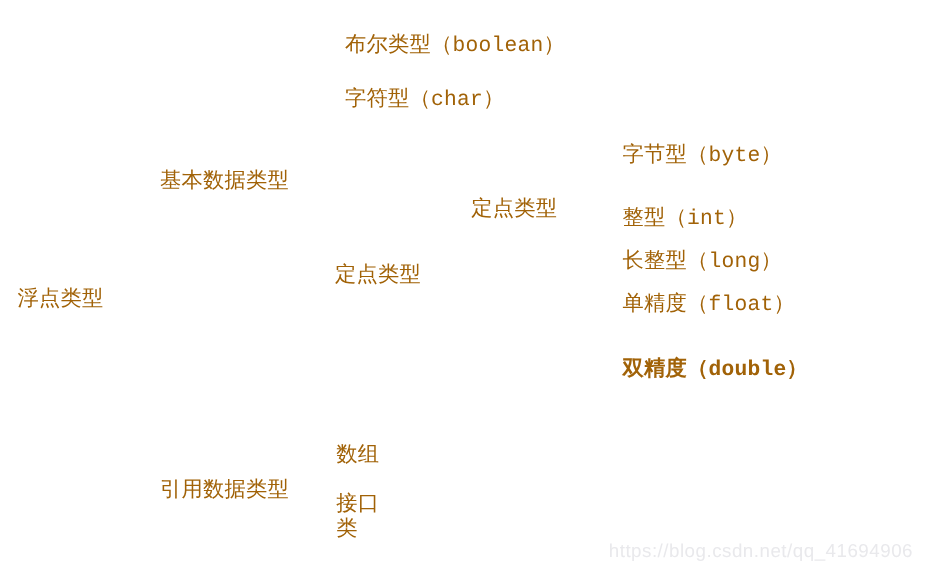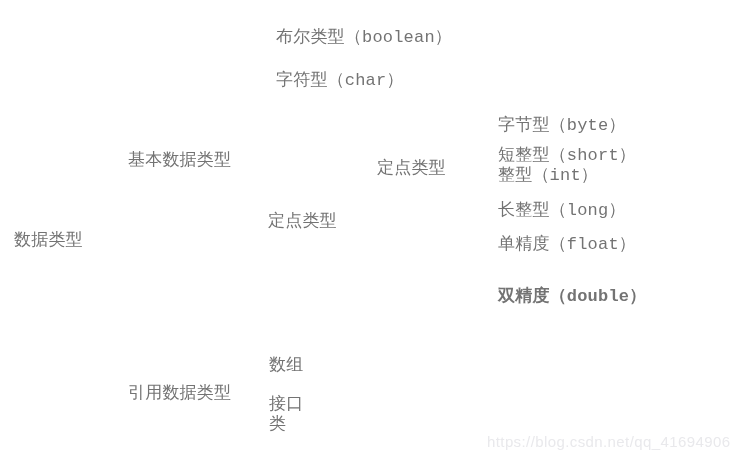--- a/index.html
+++ b/index.html
@@ -13,21 +13,21 @@
     height: 462px;
     background: #ffffff;
     overflow: hidden;
     font-family: "Liberation Mono", "DejaVu Sans Mono", "DejaVu Serif", serif;
   }
   .label {
     position: absolute;
     transform: translateY(-50%);
     white-space: nowrap;
     font-size: 17px;
-    color: #737373;
+    color: #a16207;
     letter-spacing: 0.2px;
     line-height: 1.2;
   }
   .brace {
     position: absolute;
     overflow: visible;
   }
   .brace path {
     fill: none;
     stroke: #1a1a1a;
@@ -62,35 +62,34 @@
   <svg class="brace" style="left:452px; top:107px; width:31px; height:118px;" viewBox="0 0 undefined undefined">
       <path d="M NaN 1 Q NaN 1 NaN NaN L NaN NaN Q NaN NaN 0.8 NaN Q NaN NaN NaN NaN L NaN NaN Q NaN NaN NaN NaN"></path>
     </svg>
   <svg class="brace" style="left:459px; top:228px; width:26px; height:87px;" viewBox="0 0 undefined undefined">
       <path d="M NaN 1 Q NaN 1 NaN NaN L NaN NaN Q NaN NaN 0.8 NaN Q NaN NaN NaN NaN L NaN NaN Q NaN NaN NaN NaN"></path>
     </svg>
   <svg class="brace" style="left:242px; top:351px; width:22px; height:81px;" viewBox="0 0 undefined undefined">
       <path d="M NaN 1 Q NaN 1 NaN NaN L NaN NaN Q NaN NaN 0.8 NaN Q NaN NaN NaN NaN L NaN NaN Q NaN NaN NaN NaN"></path>
     </svg>
 
-  <span class="label" style="left:14px; top:241px;">数据类型</span>
+  <span class="label" style="left:14px; top:241px;">浮点类型</span>
 
-  <span class="label" style="left:128px; top:161px;">基本数据类型</span>
+  <span class="label" style="left:128px; top:147px;">基本数据类型</span>
 
   <span class="label" style="left:276px; top:38px;">布尔类型（boolean）</span>
 
   <span class="label" style="left:276px; top:81px;">字符型（char）</span>
 
   <span class="label" style="left:268px; top:222px;">定点类型</span>
 
   <span class="label" style="left:377px; top:169px;">定点类型</span>
 
   <span class="label" style="left:498px; top:126px;">字节型（byte）</span>
 
-  <span class="label" style="left:498px; top:156px;">短整型（short）</span>
 
   <span class="label" style="left:498px; top:176px;">整型（int）</span>
 
   <span class="label" style="left:498px; top:211px;">长整型（long）</span>
 
 
   <span class="label" style="left:498px; top:245px;text-align:right;">单精度（float）</span>
 
   <span class="label" style="left:498px; top:297px;font-weight:bold;">双精度（double）</span>
 

